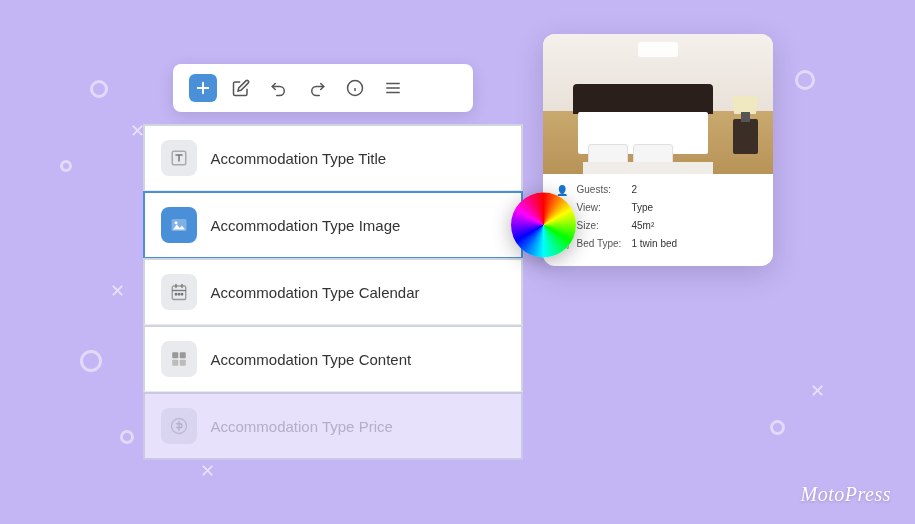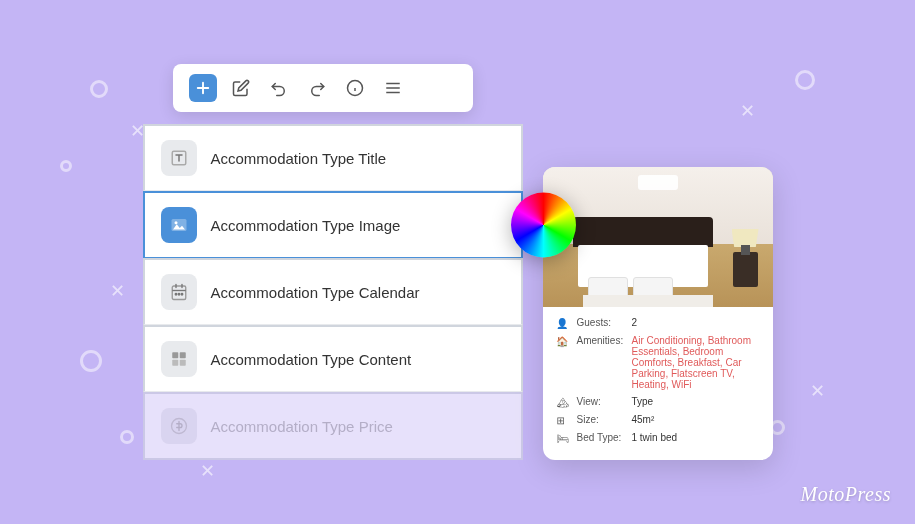--- a/index.html
+++ b/index.html
@@ -34,21 +34,21 @@
       font-weight: 300;
     }
 
     
     .main-container {
       position: absolute;
       top: 50%;
       left: 50%;
       transform: translate(-50%, -50%);
       display: flex;
-      align-items: flex-end;
+      align-items: flex-start;
       gap: 20px;
     }
 
     
     .editor-panel {
       position: relative;
       width: 380px;
     }
 
     
@@ -520,25 +520,20 @@
     </div>
 
     <div class="property-details">
 
       <div class="detail-row">
         <span class="detail-icon">👤</span>
         <span class="detail-label">Guests:</span>
         <span class="detail-value">2</span>
       </div>
 
-      <div class="detail-row">
-        <span class="detail-icon">🏠</span>
-        <span class="detail-label">Amenities:</span>
-        <span class="detail-value links">Air Conditioning, Bathroom Essentials, Bedroom Comforts, Breakfast, Car Parking, Flatscreen TV, Heating, WiFi</span>
-      </div>
 
       <div class="detail-row">
         <span class="detail-icon">🏔</span>
         <span class="detail-label">View:</span>
         <span class="detail-value">Type</span>
       </div>
 
       <div class="detail-row">
         <span class="detail-icon">⊞</span>
         <span class="detail-label">Size:</span>

